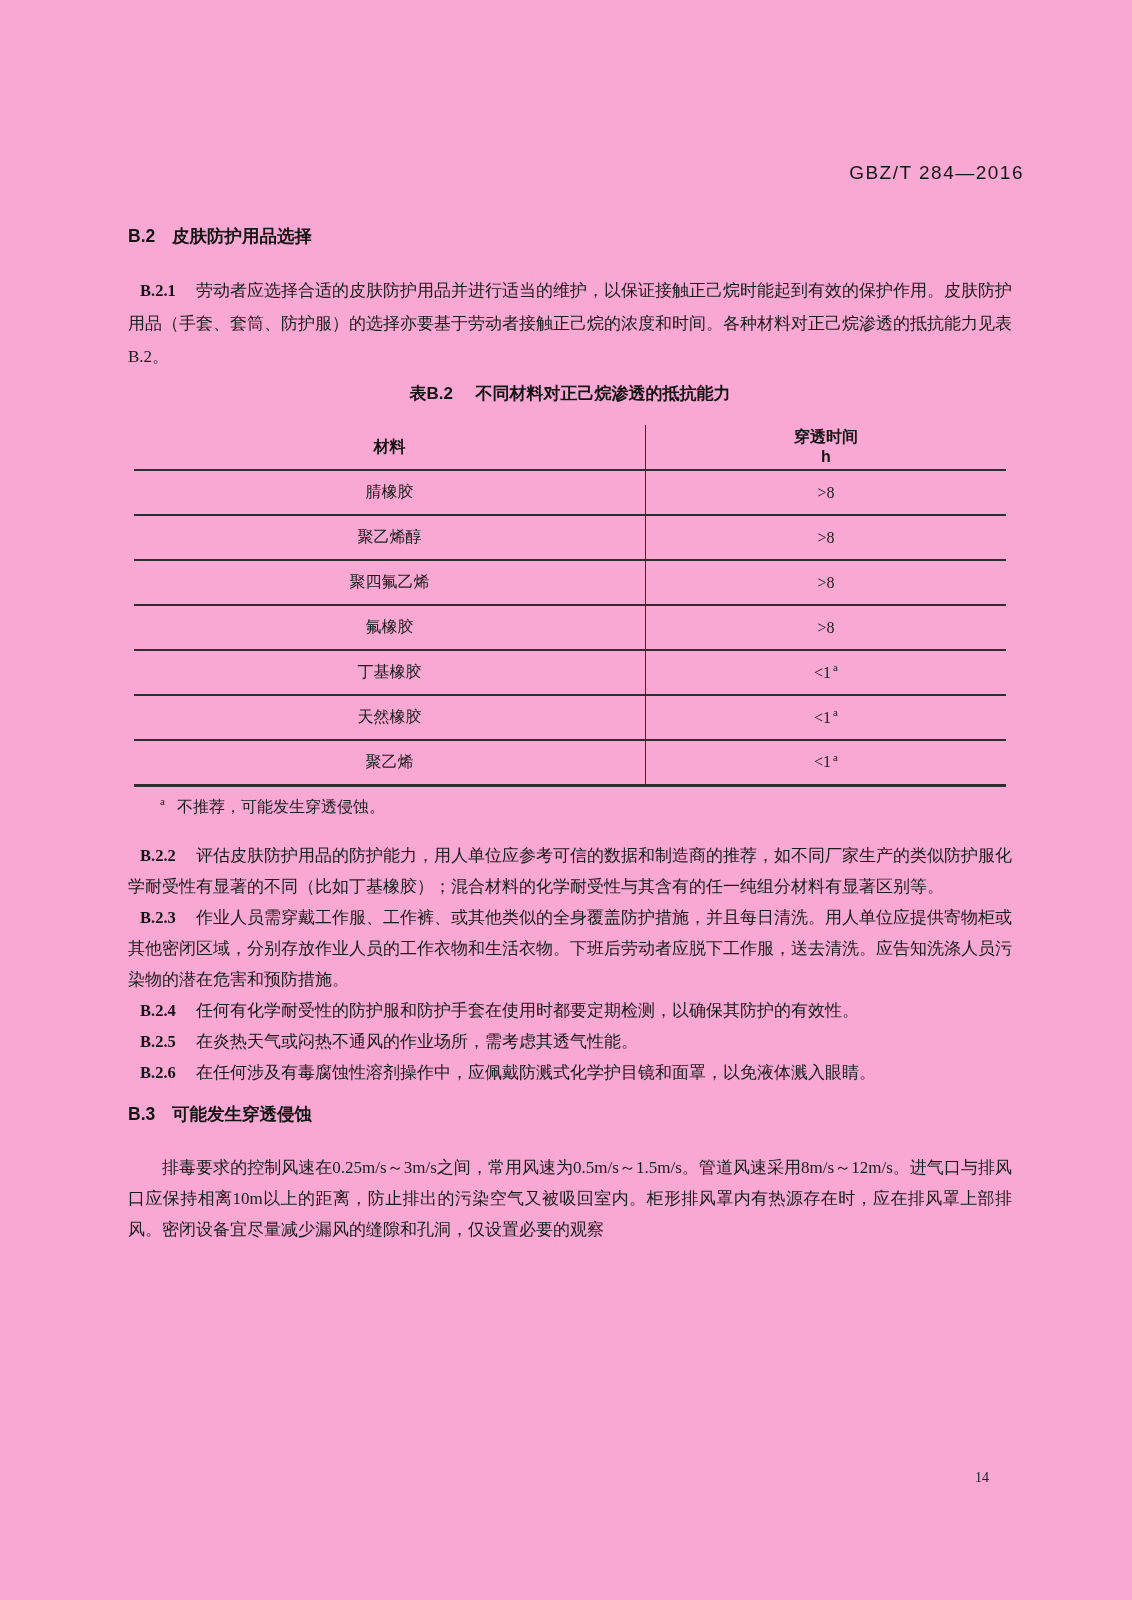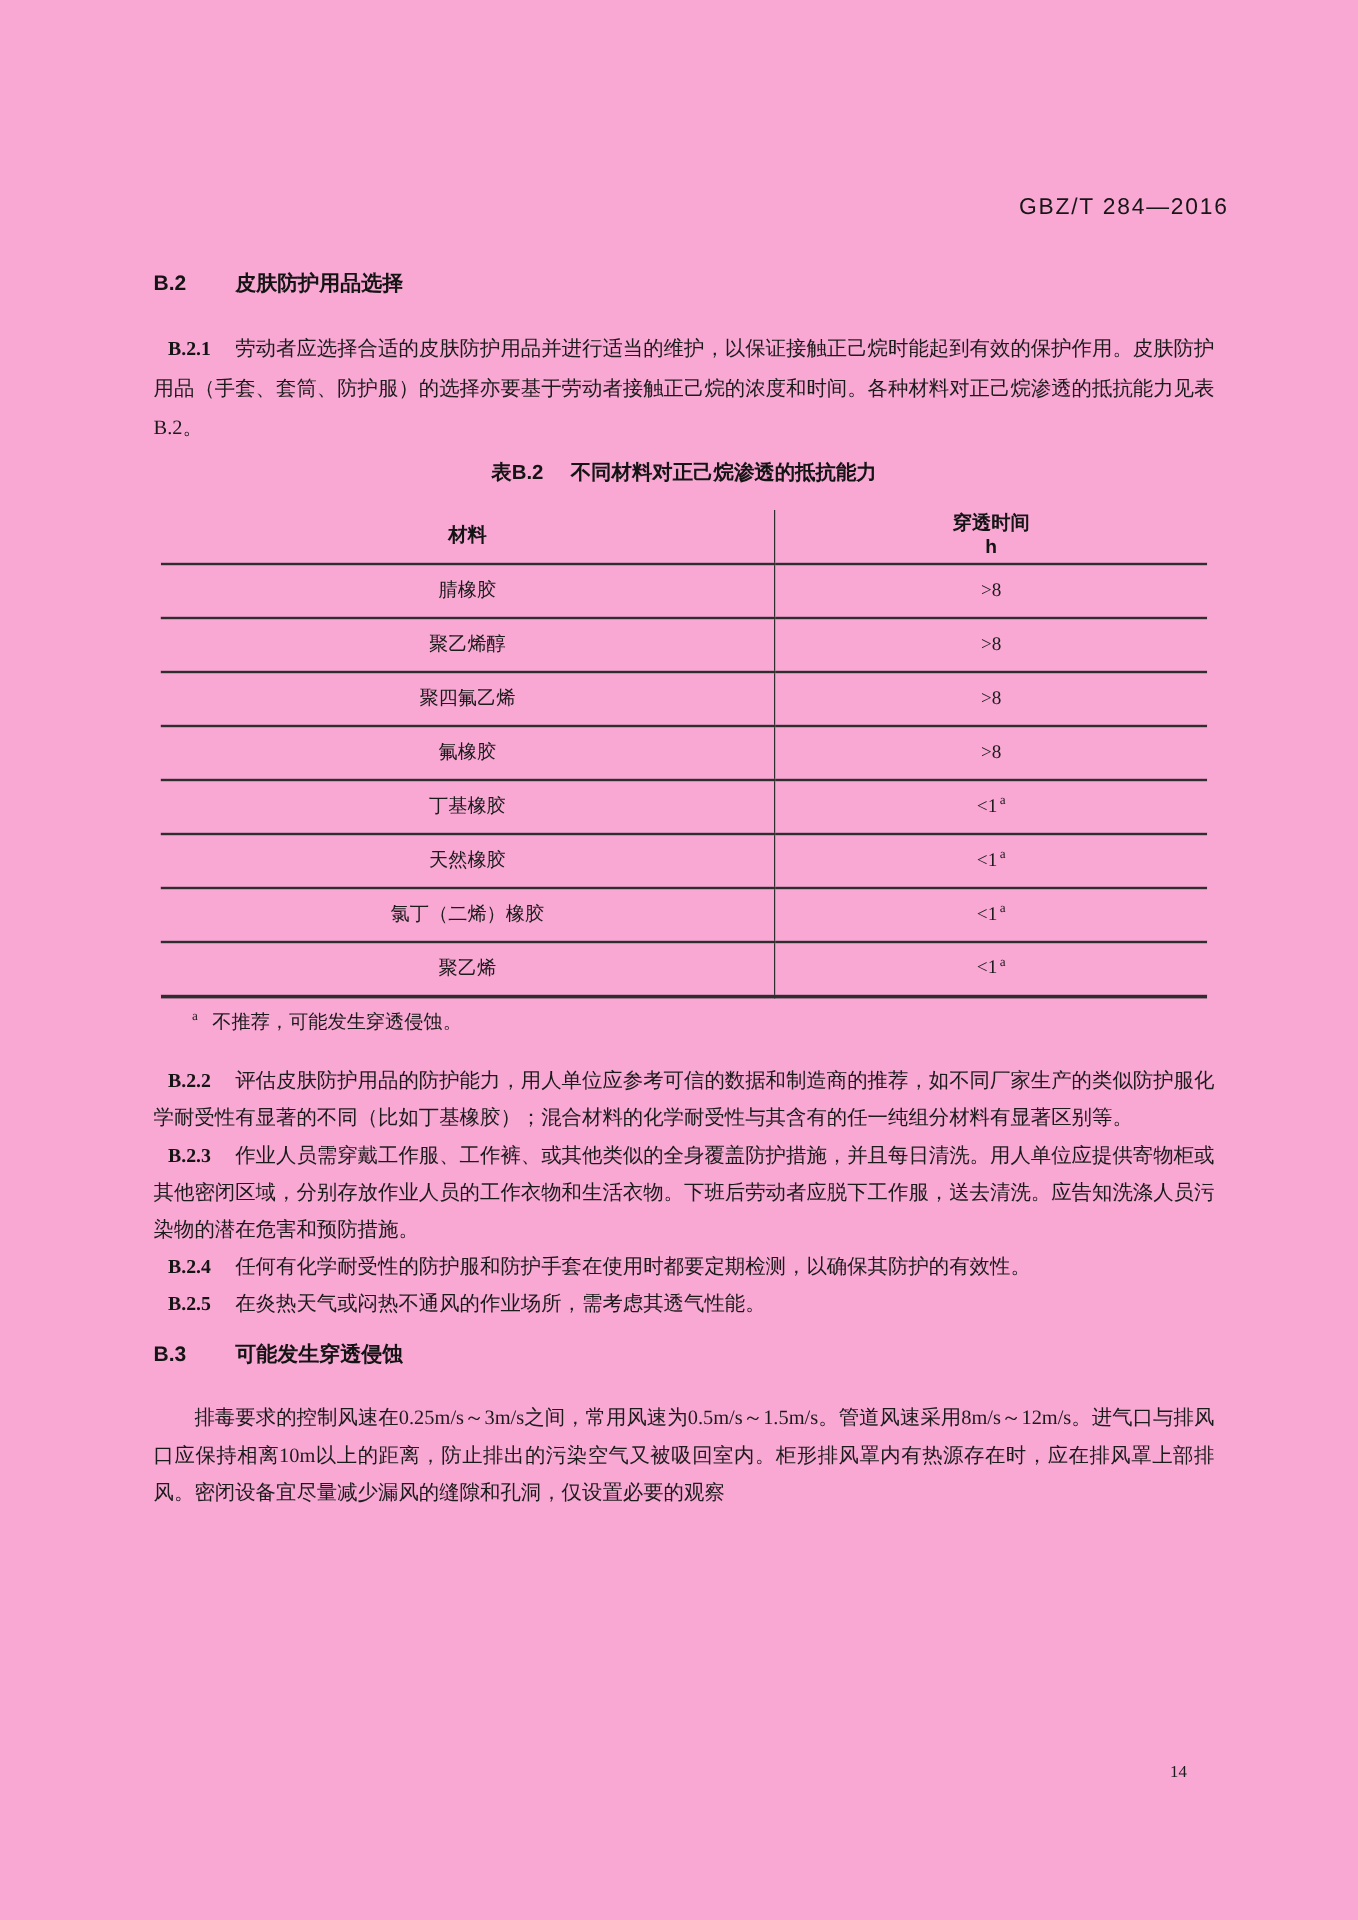--- a/index.html
+++ b/index.html
@@ -30,21 +30,21 @@
     padding-top: 224px;
   }
   .section-heading {
     font-family: "Liberation Sans", "DejaVu Sans", sans-serif;
     font-weight: 700;
     font-size: 17.5px;
     color: #141414;
     height: 24px;
     line-height: 24px;
   }
-  .section-heading .sec-num { margin-right: 36px; }
+  .section-heading .sec-num { margin-right: 12px; }
   .section-heading.b3 { margin-top: 14px; }
   .clause, .body-paragraph {
     font-size: 17px;
     line-height: 31px;
     text-align: justify;
     color: #1b1b1b;
   }
   .clause.first { margin-top: 26px; line-height: 33px; }
   .clause.after-table { margin-top: 6px; }
   .clause-num {
@@ -172,24 +172,20 @@
           </tr>
           <tr>
             <td>丁基橡胶</td>
             <td>&lt;1<sup>a</sup></td>
           </tr>
           <tr>
             <td>天然橡胶</td>
             <td>&lt;1<sup>a</sup></td>
           </tr>
           <tr>
-            <td>氯丁（二烯）橡胶</td>
-            <td>&lt;1<sup>a</sup></td>
-          </tr>
-          <tr>
             <td>聚乙烯</td>
             <td>&lt;1<sup>a</sup></td>
           </tr>
         </tbody>
       <tfoot>
         <tr>
           <td colspan="2" class="footnote-cell">
             <sup>a</sup>
             <span class="footnote-text">不推荐，可能发生穿透侵蚀。</span>
           </td>
@@ -210,20 +206,24 @@
     <p class="clause">
       <span class="clause-num">B.2.4</span>
       <span class="clause-text">任何有化学耐受性的防护服和防护手套在使用时都要定期检测，以确保其防护的有效性。</span>
     </p>
 
     <p class="clause">
       <span class="clause-num">B.2.5</span>
       <span class="clause-text">在炎热天气或闷热不通风的作业场所，需考虑其透气性能。</span>
     </p>
 
+    <p class="clause">
+      <span class="clause-num">B.2.6</span>
+      <span class="clause-text">在任何涉及有毒腐蚀性溶剂操作中，应佩戴防溅式化学护目镜和面罩，以免液体溅入眼睛。</span>
+    </p>
 
     <h2 class="section-heading b3">
       <span class="sec-num">B.3</span>
       <span class="sec-title">可能发生穿透侵蚀</span>
     </h2>
 
     <p class="body-paragraph indent">排毒要求的控制风速在0.25m/s～3m/s之间，常用风速为0.5m/s～1.5m/s。管道风速采用8m/s～12m/s。进气口与排风口应保持相离10m以上的距离，防止排出的污染空气又被吸回室内。柜形排风罩内有热源存在时，应在排风罩上部排风。密闭设备宜尽量减少漏风的缝隙和孔洞，仅设置必要的观察</p>
 
   </div>
 

